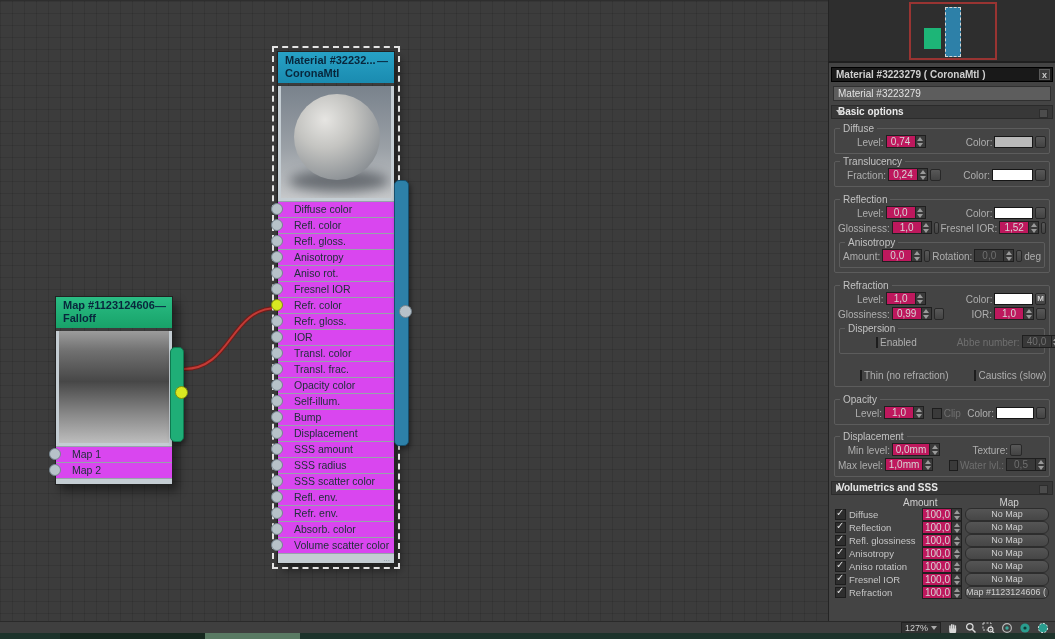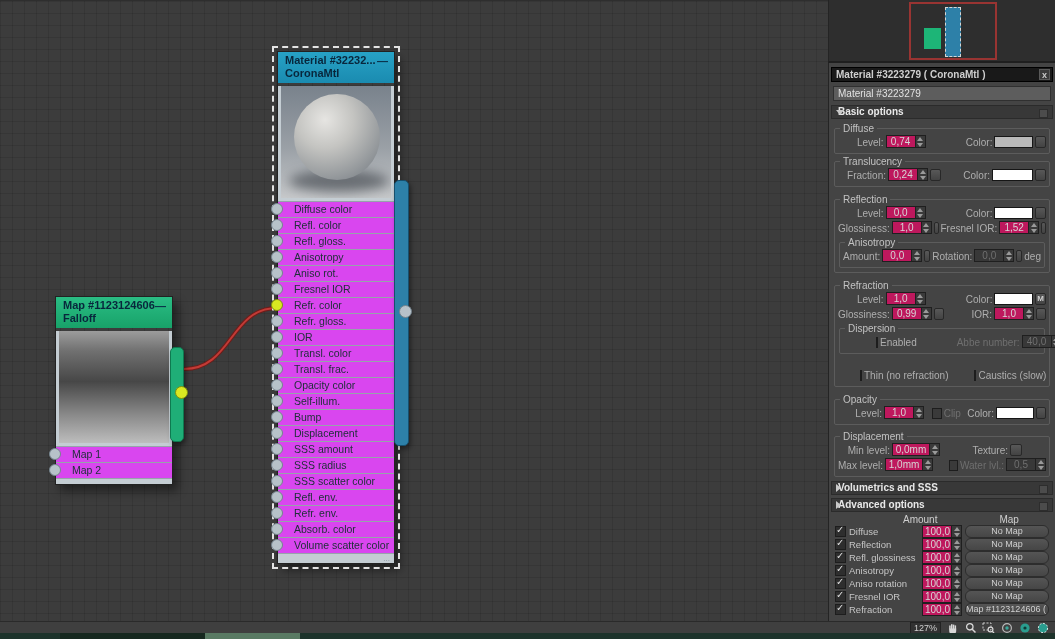--- a/index.html
+++ b/index.html
@@ -88,21 +88,21 @@
   #maps-head{display:flex;margin:2px 6px 0 6px;color:#cfcfcf;font-size:10px;}
   .mrow{display:flex;align-items:center;height:13px;margin:0 6px;gap:3px;}
   .mrow .mlab{width:70px;color:#c6c6c6;font-size:9.5px;white-space:nowrap;overflow:hidden;}
   .mbtn{flex:1;height:11px;background:linear-gradient(#555,#464646);border:1px solid #2d2d2d;border-radius:6px;
      color:#cfcfcf;font-size:9px;line-height:11px;text-align:center;white-space:nowrap;overflow:hidden;}
   
   #statusbar{position:absolute;left:0;top:621px;width:1055px;height:12px;background:#3f3f3f;
      border-top:1px solid #2a2a2a;box-sizing:border-box;display:flex;align-items:center;justify-content:flex-end;
      gap:5px;padding-right:6px;}
   #zoombox{display:flex;align-items:center;gap:3px;background:#323232;border:1px solid #222;height:10px;
-     padding:0 3px;color:#cfcfcf;font-size:9px;flex-direction:column;}
+     padding:0 3px;color:#cfcfcf;font-size:9px;}
   #zoombox .car{width:0;height:0;border-left:3px solid transparent;border-right:3px solid transparent;border-top:4px solid #aaa;}
   .sicon{width:13px;height:11px;display:flex;align-items:center;justify-content:center;}
   #bottomstrip{position:absolute;left:0;top:633px;width:1055px;height:6px;background:#1d332b;}
   #bottomstrip .seg{position:absolute;left:205px;top:0;width:95px;height:6px;background:#597a63;}
   #bottomstrip .seg2{position:absolute;left:60px;top:0;width:145px;height:6px;background:#16281f;}
 </style>
 </head>
 <body>
 
 <div id="screen">
@@ -400,24 +400,20 @@
             <span class="arr">
               <i class="up"></i>
               <i class="dn"></i>
             </span>
           </span>
       </div>
     </div>
 
     <div class="roll closed" style="">
       <span>Volumetrics and SSS</span>
-      <span class="pin"></span>
-    </div>
-    <div class="roll closed">
-      <span>Advanced options</span>
       <span class="pin"></span>
     </div>
 
     <div id="maps-head">
       <span style="margin-left:68px">Amount</span>
       <span style="margin-left:62px">Map</span>
     </div>
     <div id="maps-rows">
         <div class="mrow">
           <span class="chk on"></span>

